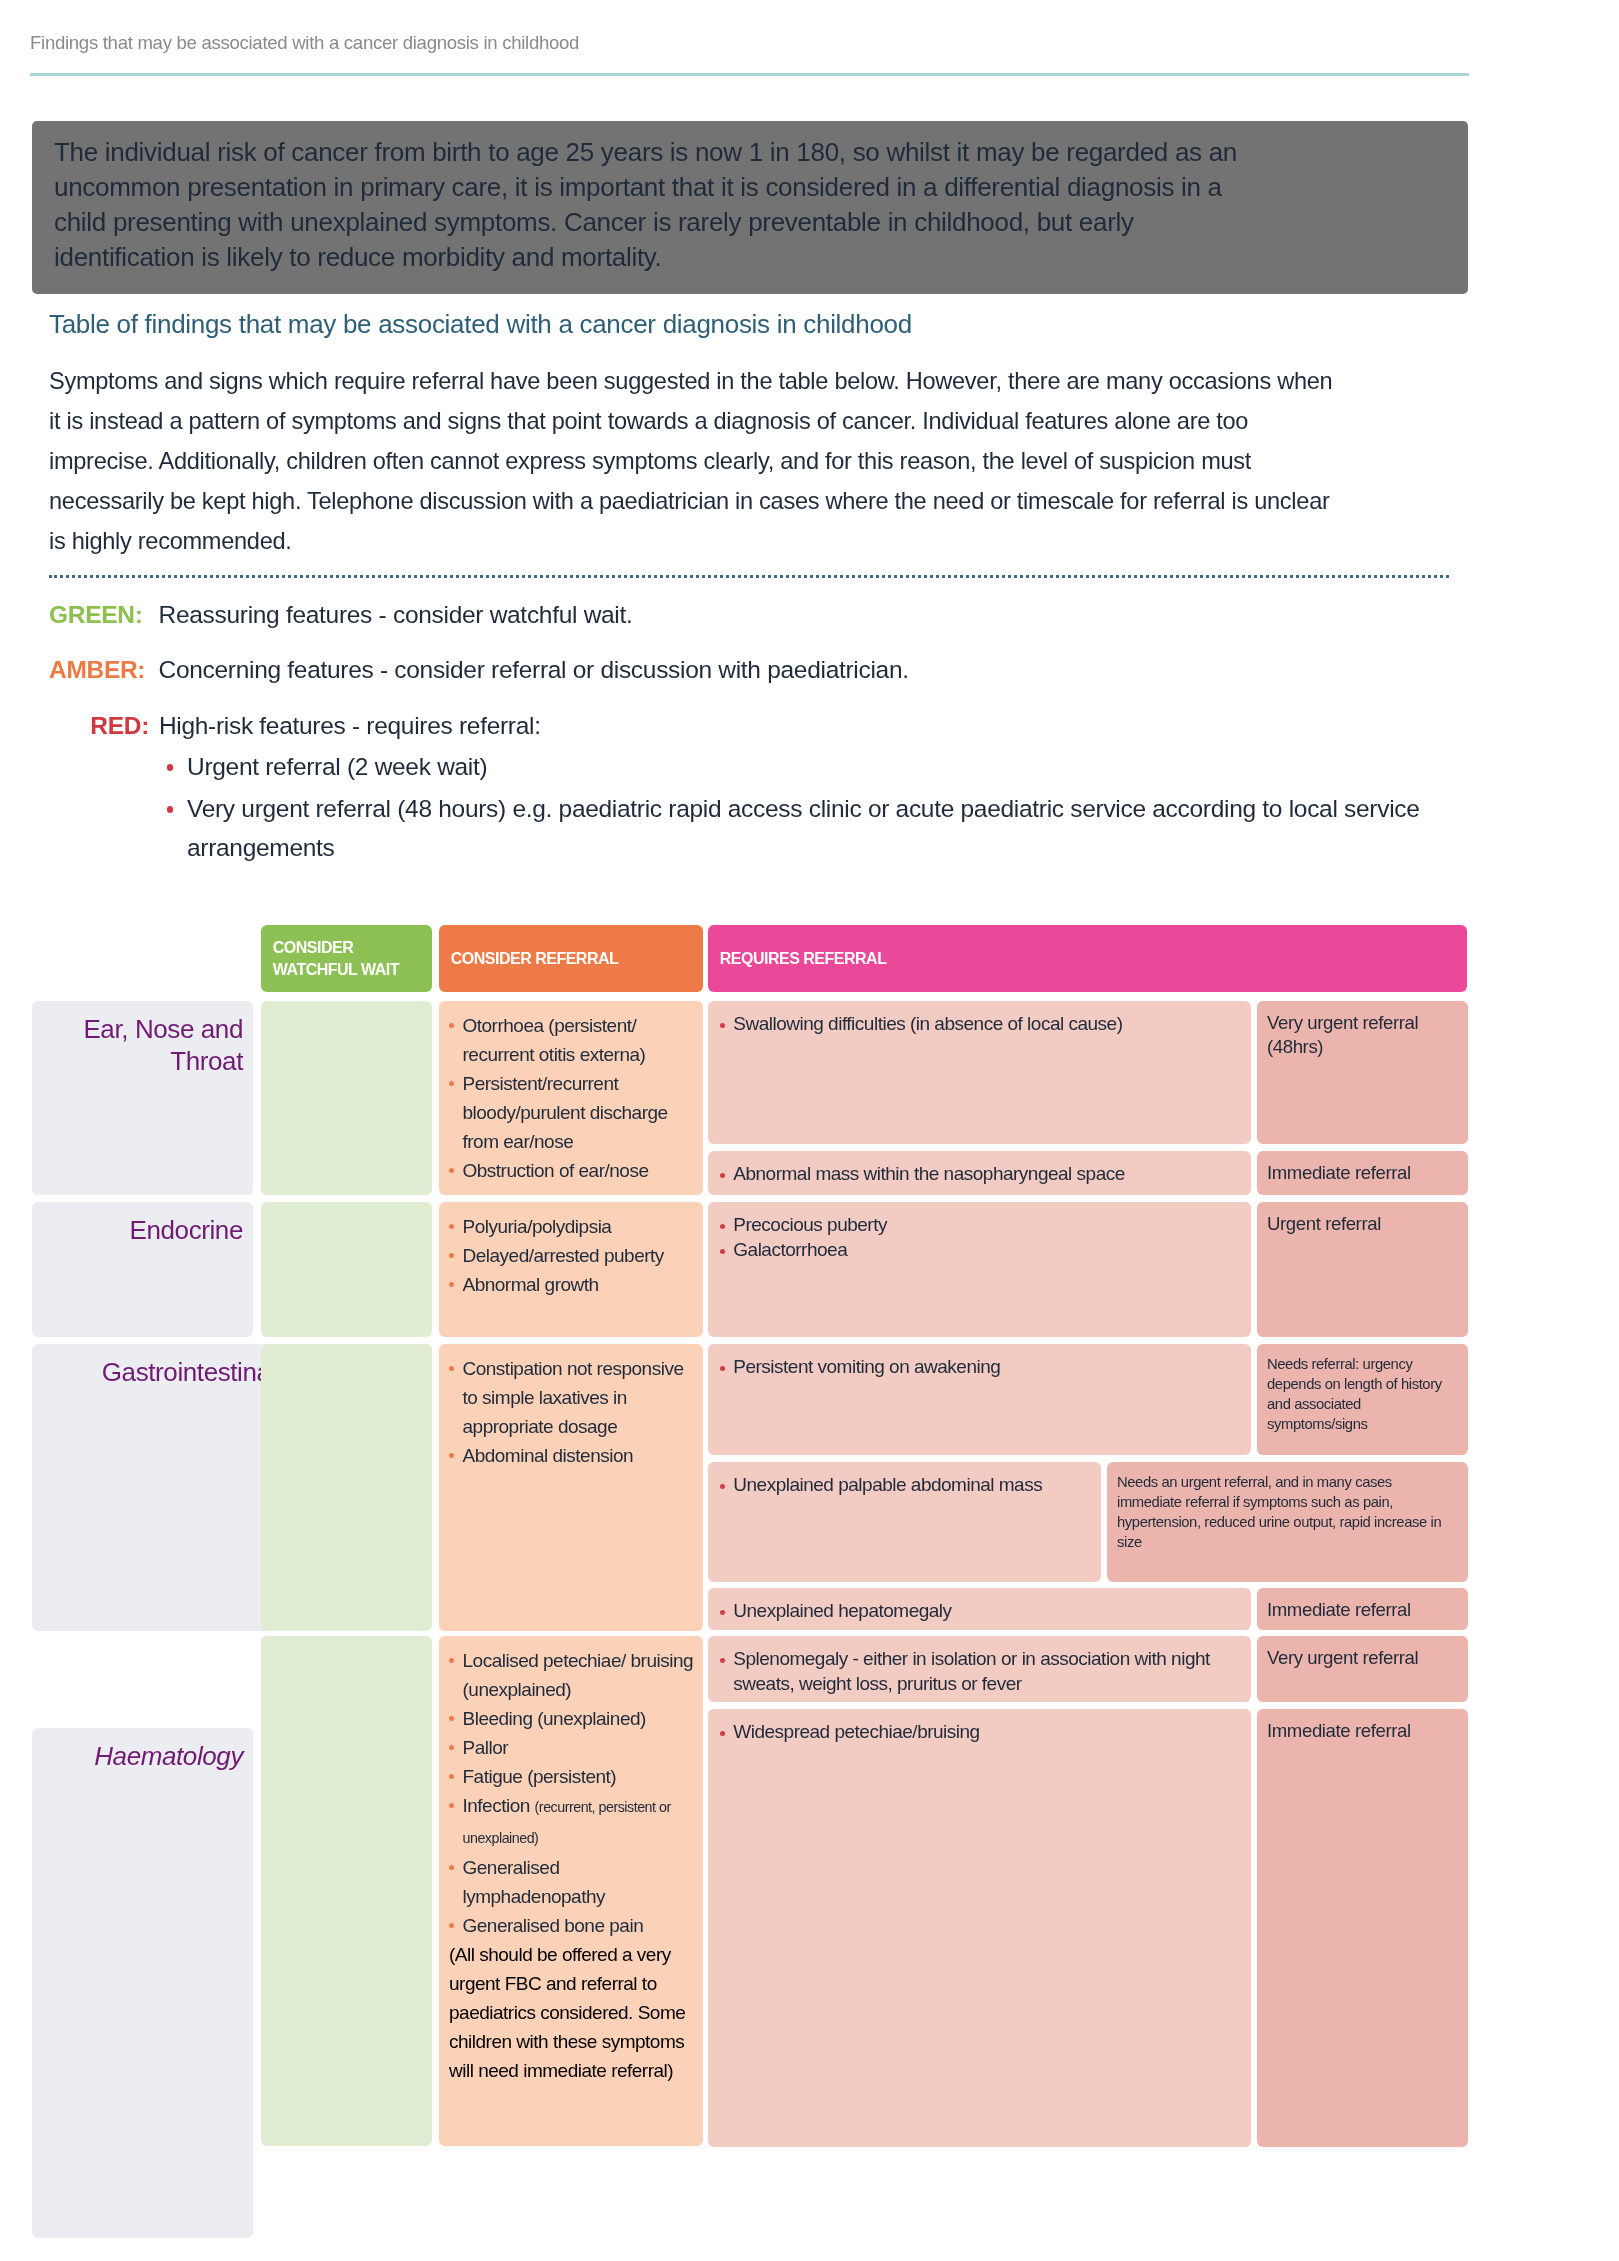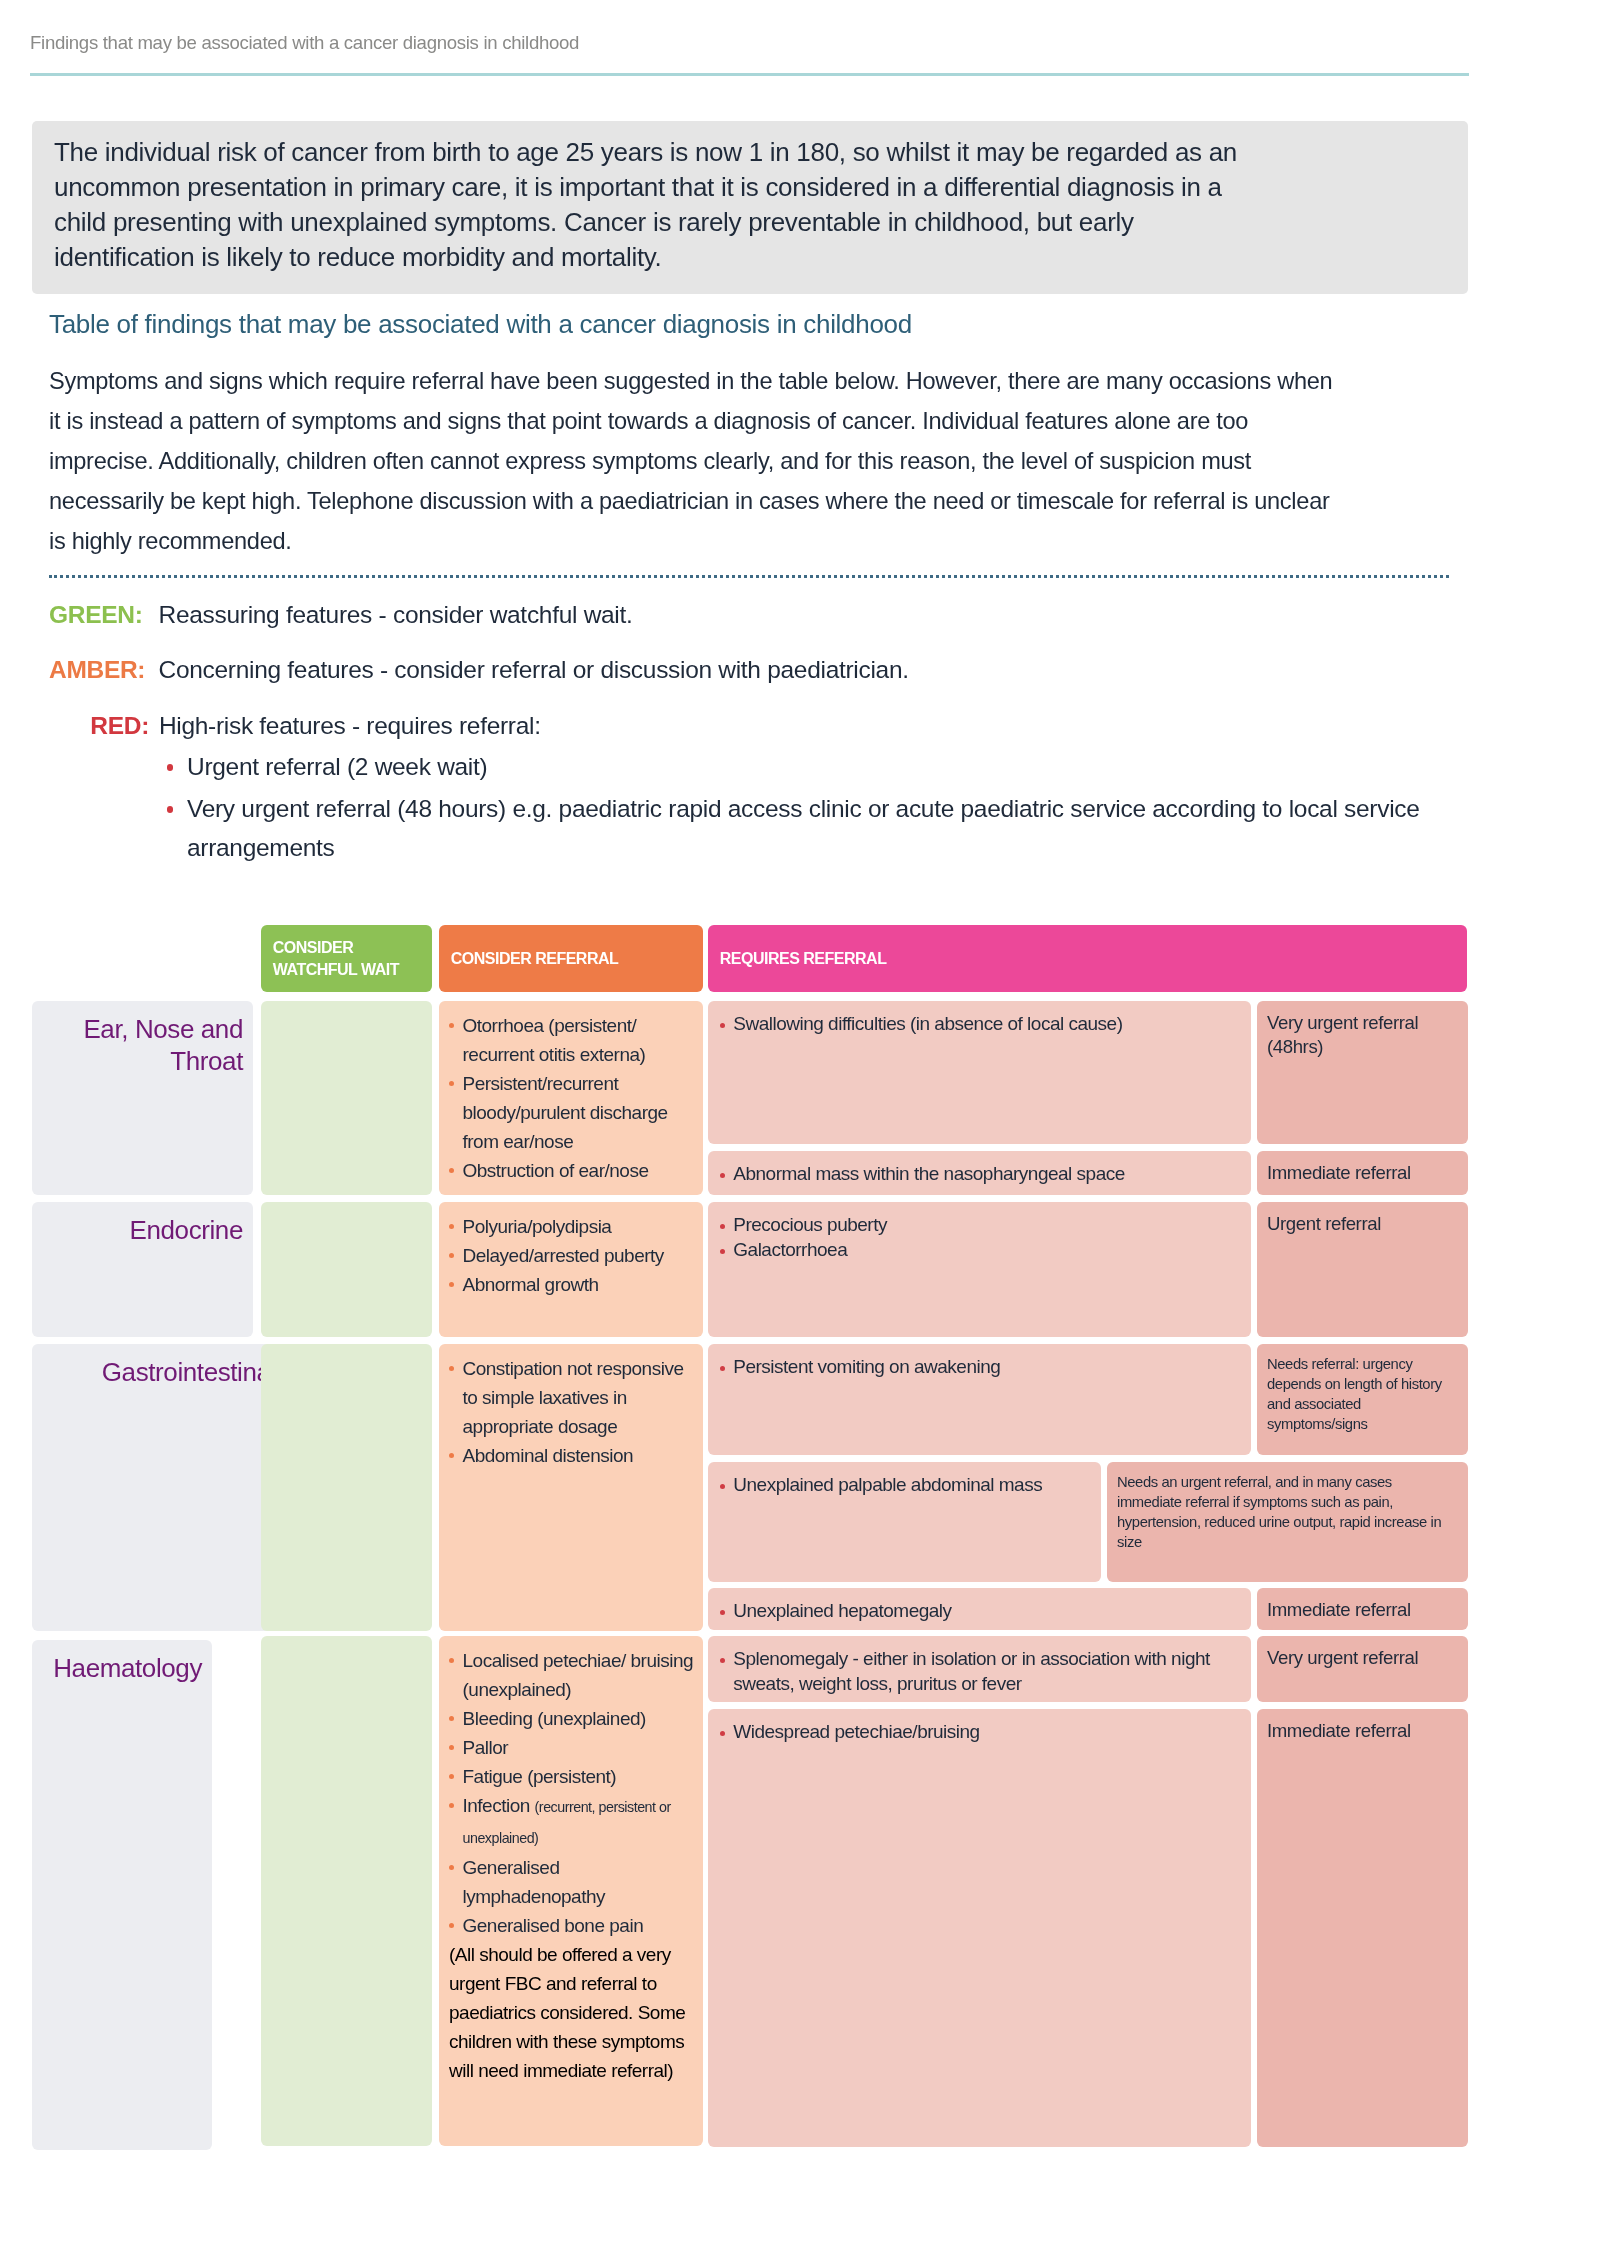--- a/index.html
+++ b/index.html
@@ -1,21 +1,21 @@
 <!DOCTYPE html>
 <html style="font-size:13.5px"><head>
 <meta charset="utf-8">
 <style>
   html, body { margin:0; padding:0; background:#ffffff; }
   body { width:1619px; height:2261px; position:relative; overflow:hidden;
          font-family:"Liberation Sans", sans-serif; color:#1f2a3a; }
   .abs { position:absolute; }
   .running-head { left:30px; top:32px; font-size:18.6px; color:#8a8a88; letter-spacing:-0.3px; }
   .rule { left:30px; top:73px; width:1439px; height:2.5px; background:#a9d6d8; }
-  .intro { left:32px; top:121px; width:1436px; height:173px; background:#e5e5e5; border-radius:5px; }
+  .intro { left:32px; top:121px; width:1436px; height:173px; background:#737373; border-radius:5px; }
   .intro p { margin:0; padding:14.3px 22px 0 22px; font-size:26px; line-height:35px; color:#1f2a3a; letter-spacing:-0.3px; width:1223px; }
   .subhead { left:49px; top:309px; font-size:26px; color:#2e5f78; letter-spacing:-0.3px; }
   .body-para { left:49px; top:361px; width:1290px; font-size:23.6px; line-height:40px; color:#1f2a3a; letter-spacing:-0.3px; margin:0; }
   .dots { left:49px; top:575px; width:1400px; height:0; border-top:3.4px dotted #3e6a84; }
   .legend-row { font-size:24.5px; color:#1f2a3a; letter-spacing:-0.3px; }
   .legend-row .key { font-weight:bold; display:inline-block; text-align:right; }
   .k-green { color:#8cc04f; }
   .k-amber { color:#ec7a45; }
   .k-red { color:#d2383f; }
   .bullets { left:165px; top:747px; width:1282px; font-size:24.5px; line-height:39px; letter-spacing:-0.3px; }
@@ -137,21 +137,21 @@
     </ul>
 </div>
 <div class="cell c-red2 small" style="left:1107px; top:1462px; width:361px; height:120px;">Needs an urgent referral, and in many cases immediate referral if symptoms such as pain, hypertension, reduced urine output, rapid increase in size</div>
 <div class="cell c-red" style="left:708px; top:1588px; width:543px; height:42px;">
   <ul class="list red">
       <li>Unexplained hepatomegaly</li>
     </ul>
 </div>
 <div class="cell c-red2" style="left:1257px; top:1588px; width:211px; height:42px;">Immediate referral</div>
 
-<div class="cell c-label" style="left:32px; top:1640px; width:180px; height:510px;">Haematology</div>
+<div class="cell c-label" style="left:32px; top:1728px; width:221px; height:510px;font-style:italic;">Haematology</div>
 <div class="cell c-green" style="left:261px; top:1636px; width:171px; height:510px;"></div>
 <div class="cell c-amber" style="left:439px; top:1636px; width:264px; height:510px;">
   <ul class="list amber">
     <li>Localised petechiae/ bruising (unexplained)</li>
     <li>Bleeding (unexplained)</li>
     <li>Pallor</li>
     <li>Fatigue (persistent)</li>
     <li><span>Infection</span> <span class="tiny">(recurrent, persistent or unexplained)</span></li>
     <li>Generalised lymphadenopathy</li>
     <li>Generalised bone pain</li>

